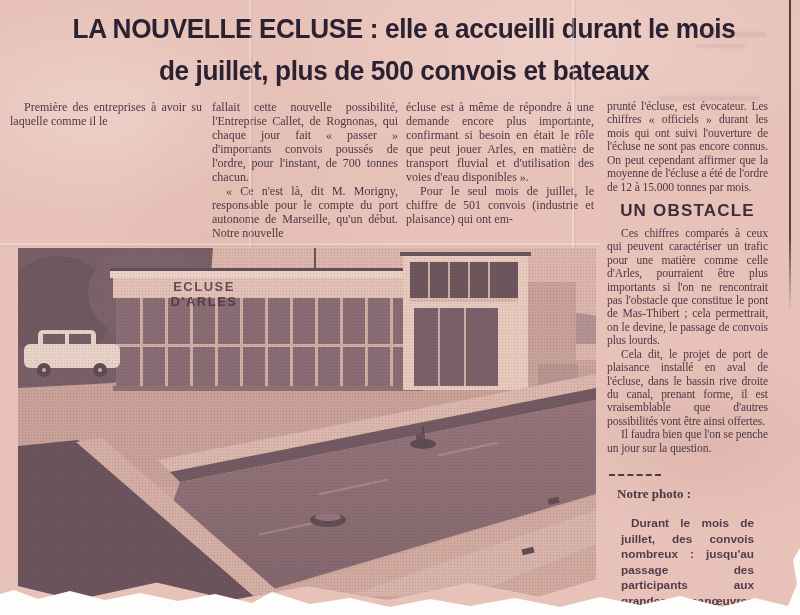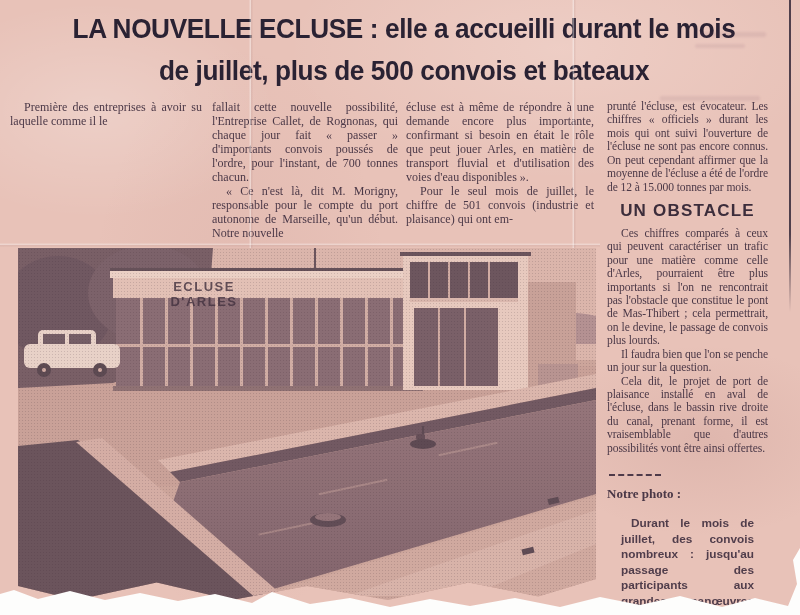--- a/index.html
+++ b/index.html
@@ -36,21 +36,21 @@
   .col p.indent{text-indent:14px;}
   .col1{left:10px;width:192px;}
   .col2{left:212px;width:186px;}
   .col3{left:406px;width:188px;}
   .col4{left:607px;width:161px;font-size:11.6px;line-height:1.16;letter-spacing:-0.1px;height:372px;overflow:hidden;}
   .obstacle{margin:7px 0 6px 0;text-align:center;font-family:"Liberation Sans", sans-serif;
     font-weight:700;font-size:17px;letter-spacing:1.2px;color:#3c2d3b;text-indent:0;}
 
   .photo-note{position:absolute;left:607px;top:474px;width:161px;color:#4b3847;}
   .dash-rule{width:52px;border-top:2px dashed #4e3a49;margin:0 0 10px 2px;}
-  .note-label{margin:0 0 8px 0;font-size:13px;font-weight:700;font-family:"Liberation Serif", serif;}
+  .note-label{margin:0 0 8px 10px;font-size:13px;font-weight:700;font-family:"Liberation Serif", serif;}
   .caption{margin:14px;font-family:"Liberation Sans", sans-serif;font-weight:700;font-size:11.8px;
     line-height:1.32;text-align:justify;color:#503d4b;text-indent:10px;}
   .credit{margin:6px 0 0 0;font-family:"Liberation Sans", sans-serif;font-weight:700;
     font-size:12px;text-align:right;color:#503d4b;}
 
   .photo{position:absolute;left:18px;top:248px;width:578px;height:352px;
     clip-path:polygon(0 0,100% 0,100% 94%,90% 99%,78% 95%,64% 100%,50% 96%,37% 100%,24% 95%,10% 100%,0 96%);}
   .photo svg{display:block;width:100%;height:100%;}
   .halftone{position:absolute;inset:0;pointer-events:none;
     background-image:radial-gradient(rgba(58,40,52,0.16) 1px, transparent 1px);
@@ -81,22 +81,22 @@
 
   <div class="col col3">
     <p>écluse est à même de répondre à une demande encore plus importante, confirmant si besoin en était le rôle que peut jouer Arles, en matière de transport fluvial et d'utilisation des voies d'eau disponibles ».</p>
     <p class="indent">Pour le seul mois de juillet, le chiffre de 501 convois (industrie et plaisance) qui ont em-</p>
   </div>
 
   <div class="col col4">
     <p>prunté l'écluse, est évocateur. Les chiffres « officiels » durant les mois qui ont suivi l'ouverture de l'écluse ne sont pas encore connus. On peut cependant affirmer que la moyenne de l'écluse a été de l'ordre de 12 à 15.000 tonnes par mois.</p>
     <h3 class="obstacle">UN OBSTACLE</h3>
     <p class="indent">Ces chiffres comparés à ceux qui peuvent caractériser un trafic pour une matière comme celle d'Arles, pourraient être plus importants si l'on ne rencontrait pas l'obstacle que constitue le pont de Mas-Thibert ; cela permettrait, on le devine, le passage de convois plus lourds.</p>
+    <p class="indent">Cela dit, le projet de port de plaisance installé en aval de l'écluse, dans le bassin rive droite du canal, prenant forme, il est vraisemblable que d'autres possibilités vont être ainsi offertes.</p>
     <p class="indent">Il faudra bien que l'on se penche un jour sur la question.</p>
-    <p class="indent">Cela dit, le projet de port de plaisance installé en aval de l'écluse, dans le bassin rive droite du canal, prenant forme, il est vraisemblable que d'autres possibilités vont être ainsi offertes.</p>
   </div>
 
   <div class="photo-note">
     <div class="dash-rule"></div>
     <p class="note-label">Notre photo :</p>
     <p class="caption">Durant le mois de juillet, des convois nombreux : jusqu'au passage des participants aux grandes manœuvres nationales 1973.</p>
     <p class="credit">(Photo B.M., Arles)</p>
   </div>
 
   <div class="photo">

